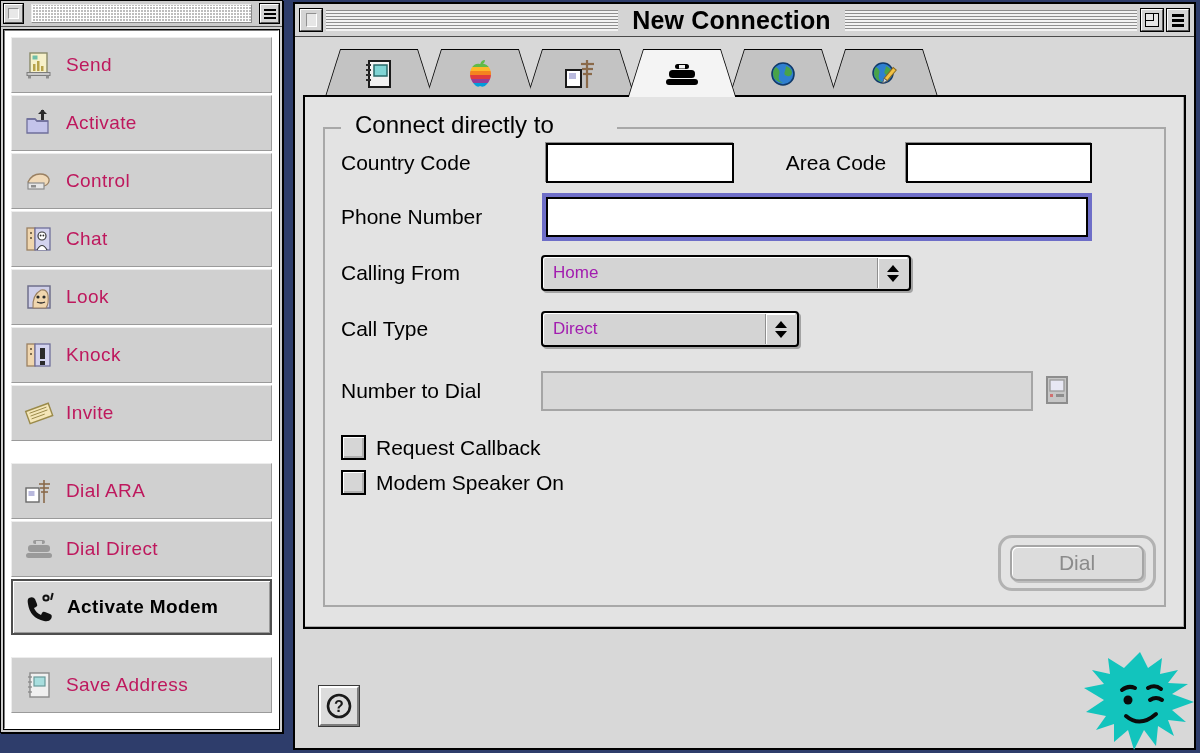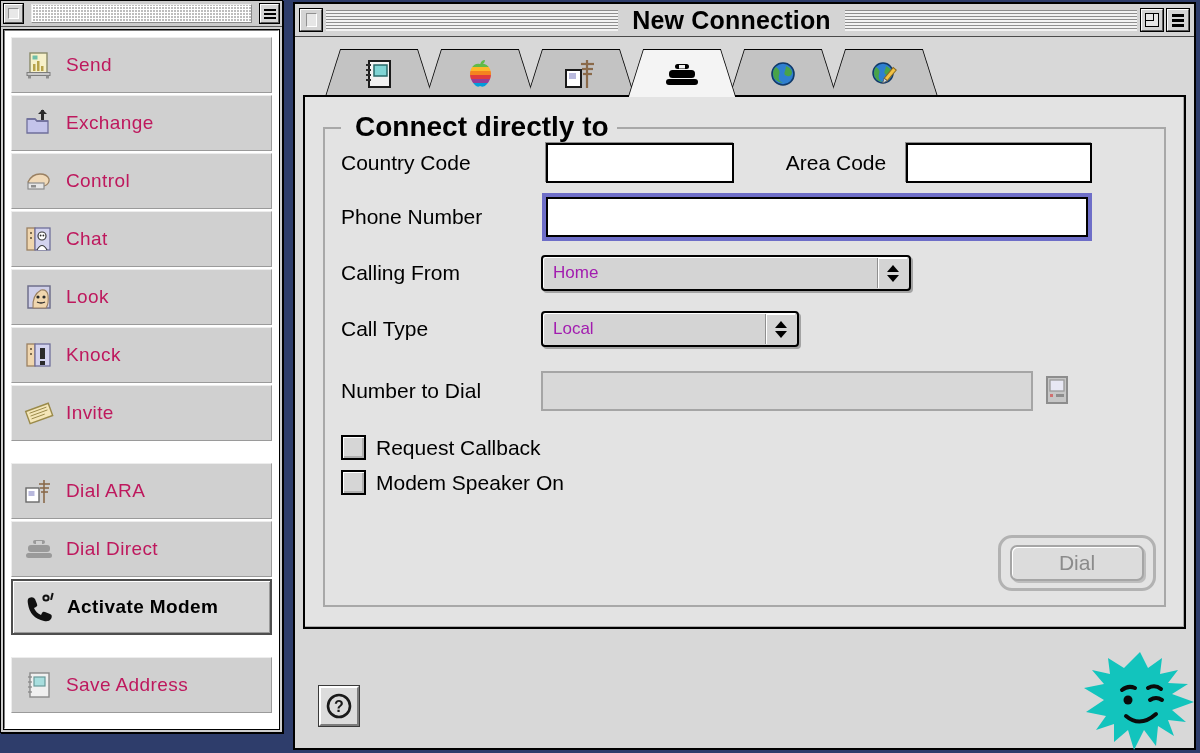--- a/index.html
+++ b/index.html
@@ -173,21 +173,21 @@
     border-top:0;
   }
   .groupbox:before{
     content:""; position:absolute; left:-2px; top:0; width:18px; height:2px; background:#a8a8a8;
   }
   .groupbox:after{
     content:""; position:absolute; right:-2px; top:0; left:292px; height:2px; background:#a8a8a8;
   }
   .gb-title{
     position:absolute; left:24px; top:-16px;
-    font-size:28px; font-weight:700; color:#000; background:#e3e3e3;
+    font-size:24px; font-weight:400; color:#000; background:#e3e3e3;
     padding:0 6px; white-space:nowrap;
     font-family:"Liberation Sans", sans-serif;
   }
 
   .frm{ position:absolute; left:16px; right:16px; top:16px; }
   .row{ display:flex; align-items:center; margin-bottom:14px; }
   .lab{
     font-size:21px; color:#000; white-space:nowrap;
     font-family:"Liberation Sans", sans-serif;
   }
@@ -303,21 +303,21 @@
 
         <div class="pitem">
           <span class="picon">
             <svg width="30" height="30" viewBox="0 0 30 30">
               <path d="M3 11 h8 l2 2 h11 v12 H3 Z" fill="#c3c3ea" stroke="#6f6f9a" stroke-width="1.3"></path>
               <path d="M3 11 h8 l2 2 h11" fill="none" stroke="#6f6f9a" stroke-width="1.3"></path>
               <rect x="17" y="2" width="3" height="10" fill="#2a2a2a"></rect>
               <path d="M14 6 l4.5 -4.5 l4.5 4.5 Z" fill="#2a2a2a"></path>
             </svg>
           </span>
-          <span class="plabel">Exchange</span>
+          <span class="plabel">Activate</span>
         </div>
 
         <div class="pitem">
           <span class="picon">
             <svg width="30" height="30" viewBox="0 0 30 30">
               <path d="M4 16 q4 -8 12 -8 q7 0 9 5 q1 5 -5 7 H7 Z" fill="#f0d9b8" stroke="#9a8062" stroke-width="1.3"></path>
               <rect x="4" y="17" width="16" height="6" fill="#e6e6e6" stroke="#8d8d8d" stroke-width="1.2"></rect>
               <rect x="7" y="19" width="5" height="2.5" fill="#8d8d8d"></rect>
             </svg>
           </span>
@@ -604,21 +604,21 @@
                 <span class="arrows">
                   <i class="ar-up"></i>
                     <i class="ar-dn"></i>
                 </span>
               </div>
             </div>
 
             <div class="row" style="margin-bottom:24px">
               <span class="lab" style="width:200px">Call Type</span>
               <div class="popup" style="width:258px">
-                <span>Local</span>
+                <span>Direct</span>
                 <span class="arrows">
                   <i class="ar-up"></i>
                     <i class="ar-dn"></i>
                 </span>
               </div>
             </div>
 
             <div class="row" style="margin-bottom:24px">
               <span class="lab" style="width:200px">Number to Dial</span>
               <input class="tfield disabled" style="width: 492px;" type="text" disabled="" value="">

